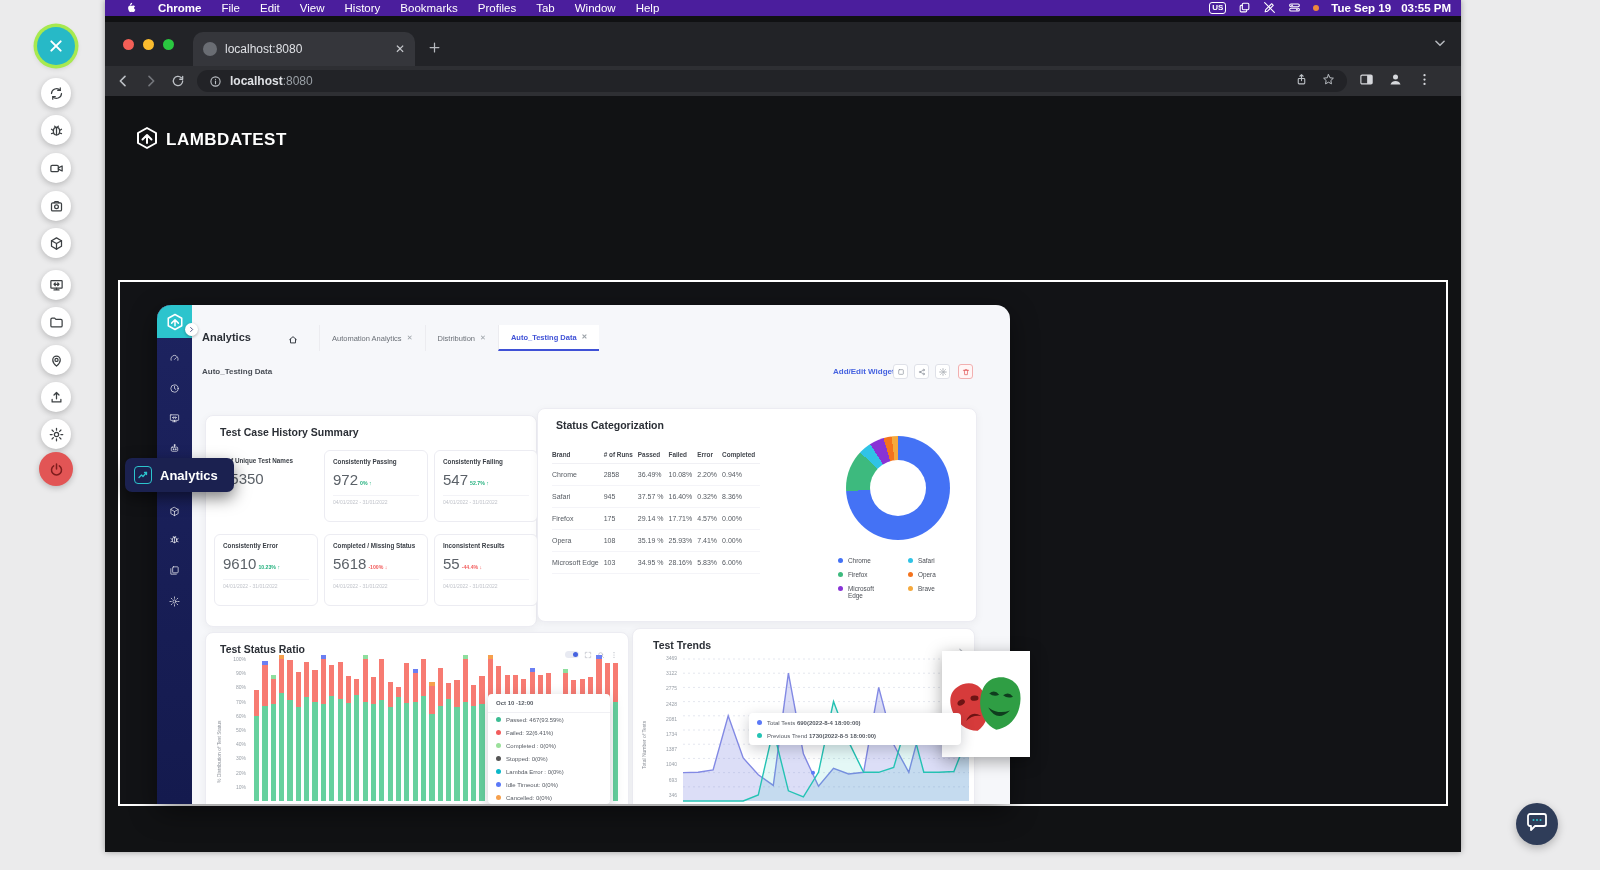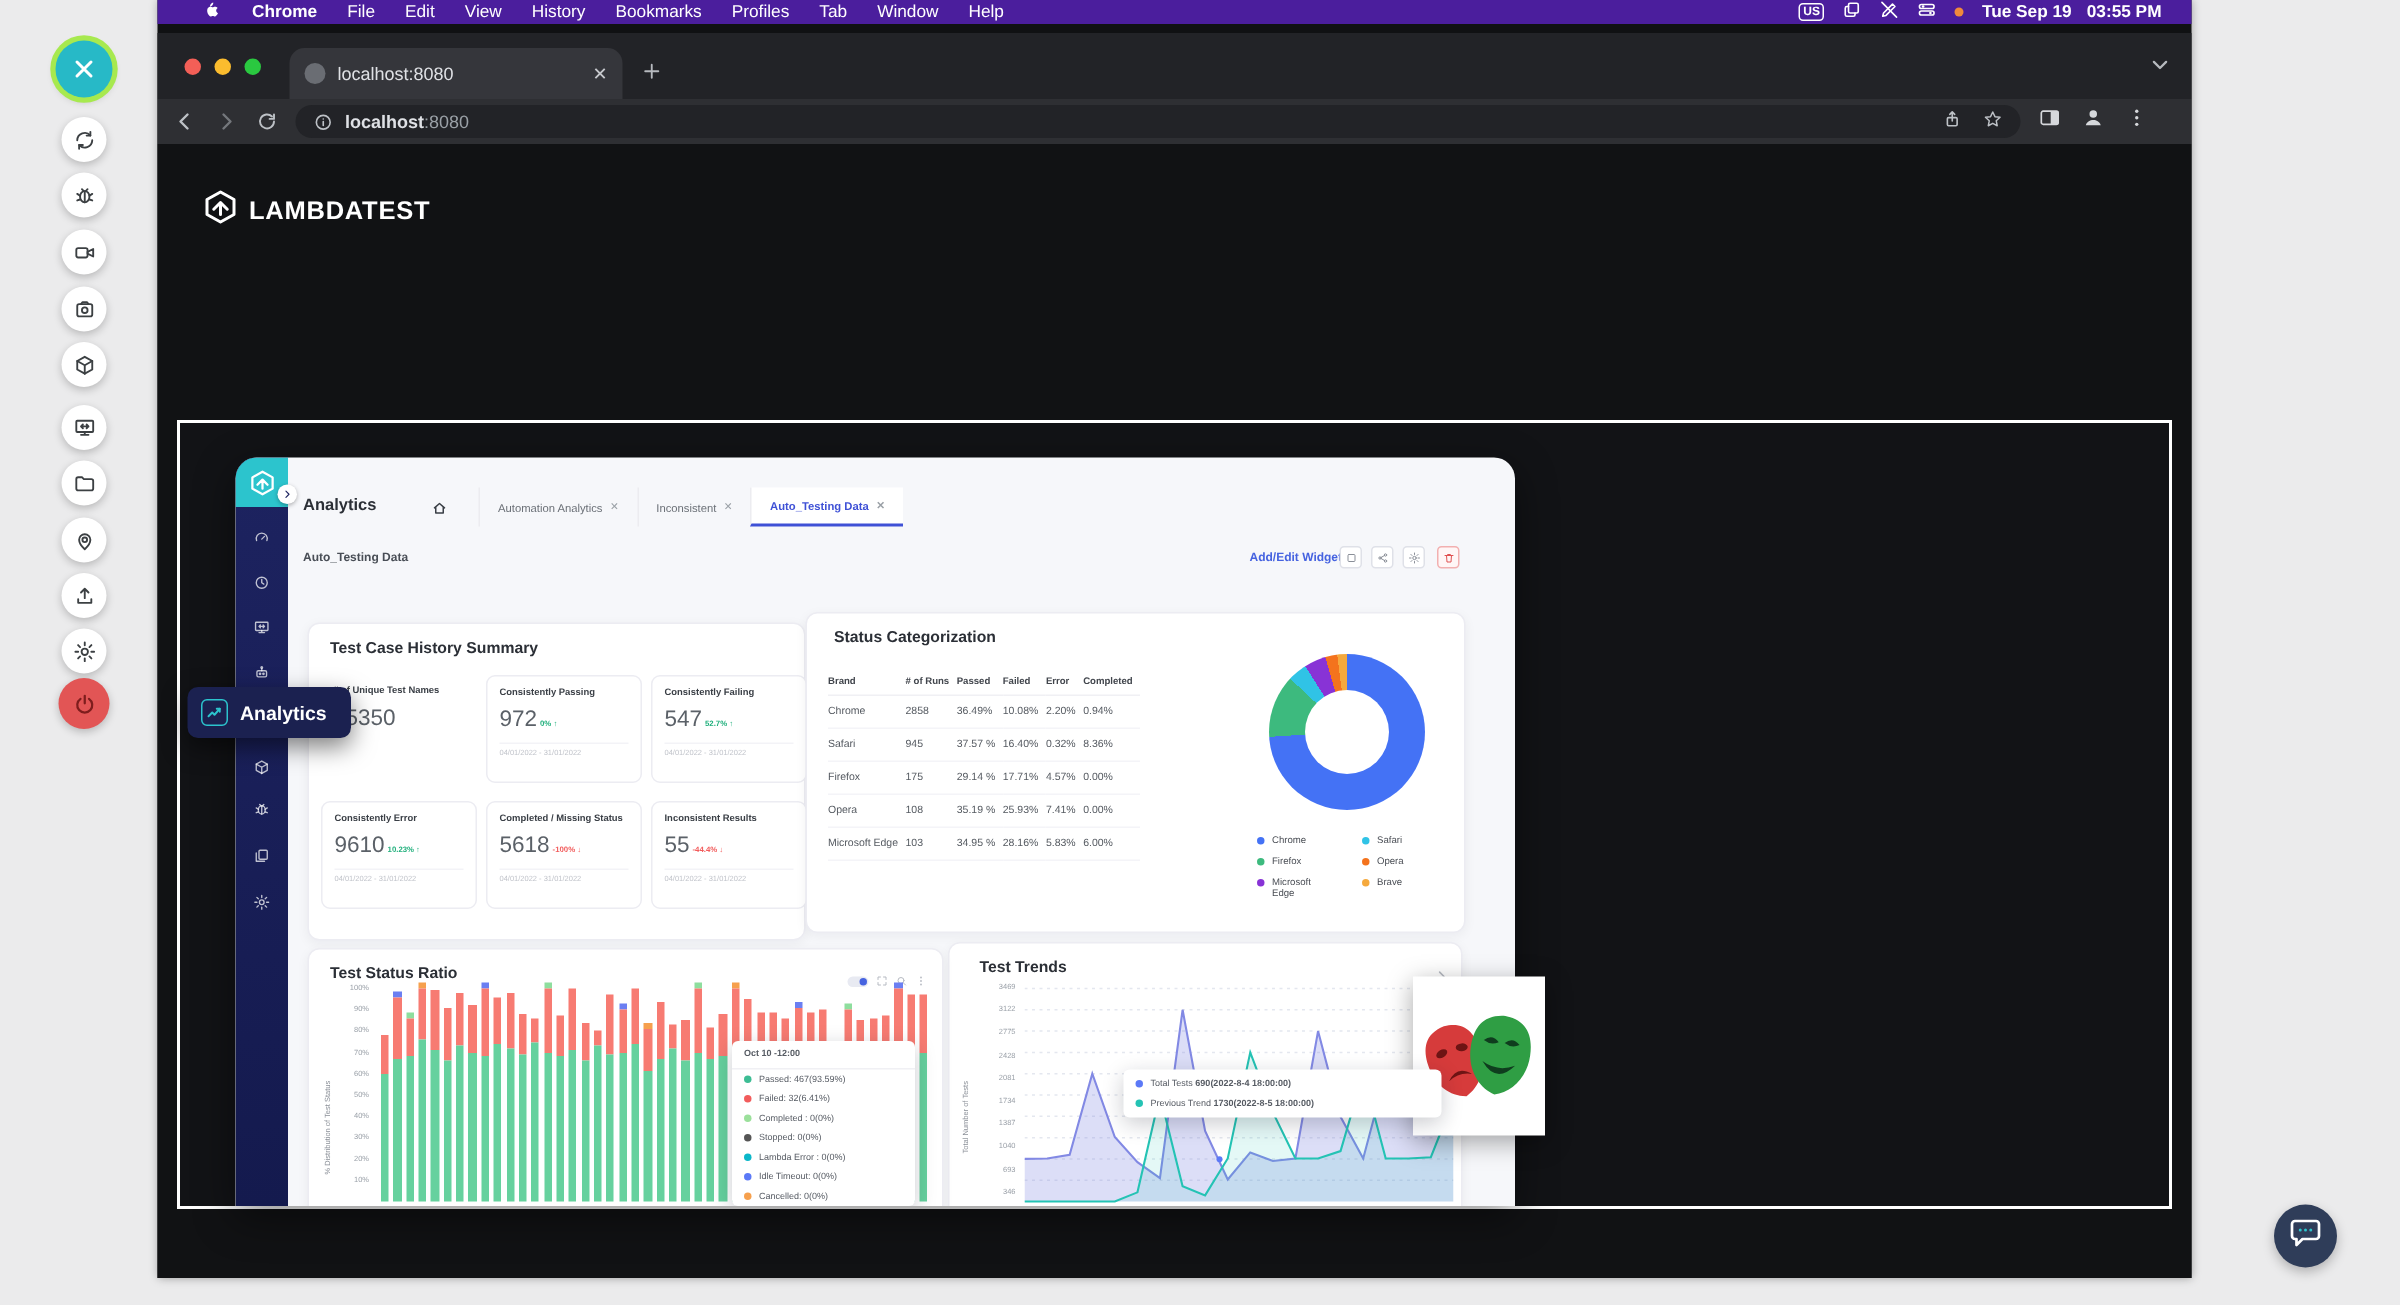--- a/index.html
+++ b/index.html
@@ -2,21 +2,21 @@
 <html><head>
 <meta charset="utf-8">
 <style>
   * { margin:0; padding:0; box-sizing:border-box; }
   html,body { width:1600px; height:870px; background:#ebebec; font-family:"Liberation Sans", sans-serif; overflow:hidden; }
 
   
   .screen { position:absolute; left:105px; top:0; width:1356px; height:852px; background:#101113; box-shadow:0 0 6px rgba(0,0,0,.35); }
 
   
-  .menubar { position:absolute; left:0; top:0; width:100%; height:16px; background:#4b1e9d; display:flex; align-items:center; color:#fff; font-size:11.5px; padding:0 20px; }
+  .menubar { position:absolute; left:0; top:0; width:100%; height:16px; background:#4b1e9d; display:flex; align-items:center; color:#fff; font-size:11.5px; padding:0 10px; }
   .mb-left { display:flex; align-items:center; gap:0; }
   .mb-item { padding:0 10px; cursor:default; }
   .mb-item.bold { font-weight:700; }
   .mb-right { margin-left:auto; display:flex; align-items:center; gap:12px; }
   .kb-badge { border:1.3px solid #fff; border-radius:3px; font-size:8px; font-weight:700; padding:0px 2px; line-height:10px; }
   .rec-dot { width:6px; height:6px; border-radius:50%; background:#f08a3c; }
   .mb-time { font-weight:600; display:flex; gap:10px;text-align:right; }
 
   
   .tabstrip { position:absolute; left:0; top:22px; width:100%; height:44px; background:#222327; }
@@ -299,21 +299,21 @@
         <div class="dash-title">Analytics</div>
         <span class="home-ic" id="home-ic"><svg width="10" height="10" viewBox="0 0 24 24" fill="none" stroke="currentColor" stroke-width="2.4" stroke-linecap="round" stroke-linejoin="round">
               <path d="M4 11l8-7 8 7M6 10v9h12v-9"></path>
             </svg></span>
         <div class="dash-tabs" id="dash-tabs">
             <div class="dtab">
               <span>Automation Analytics</span>
               <span class="x">✕</span>
             </div>
             <div class="dtab">
-              <span>Inconsistent</span>
+              <span>Distribution</span>
               <span class="x">✕</span>
             </div>
             <div class="dtab active">
               <span>Auto_Testing Data</span>
               <span class="x">✕</span>
             </div>
           </div>
         <div class="dash-sub">Auto_Testing Data</div>
         <div class="addedit">Add/Edit Widget</div>
         <div class="mini-btn" style="left:736px" id="sq-ic">

